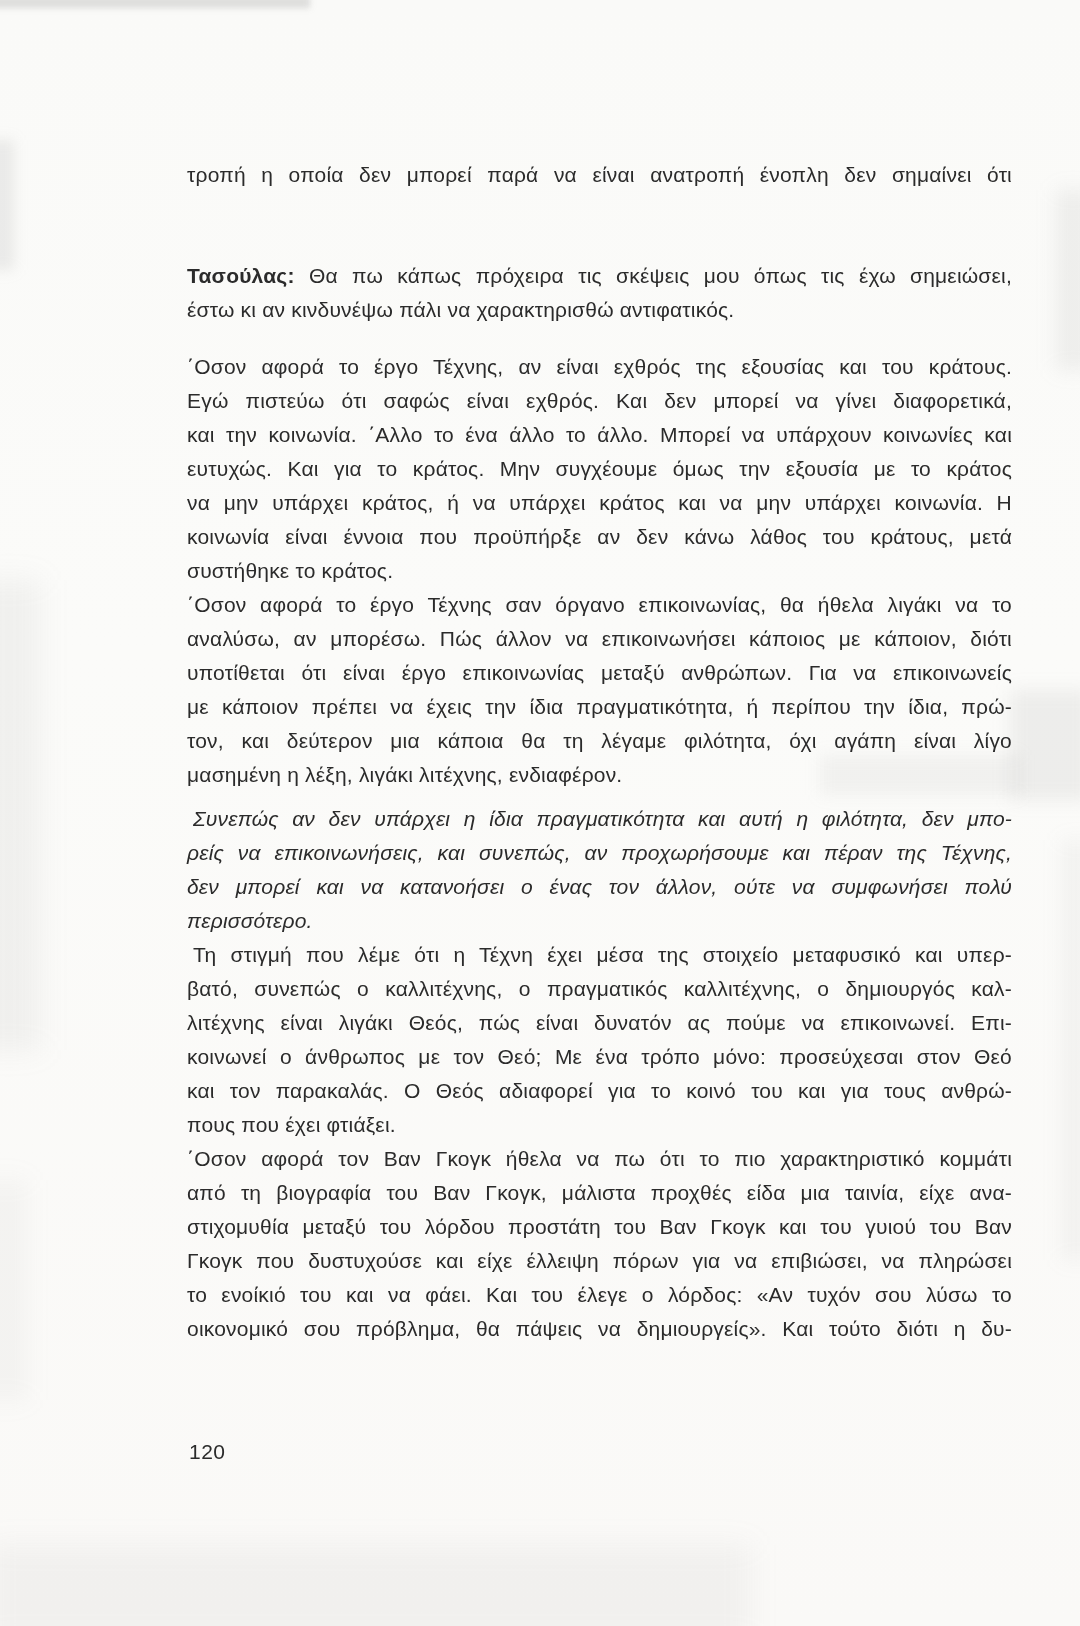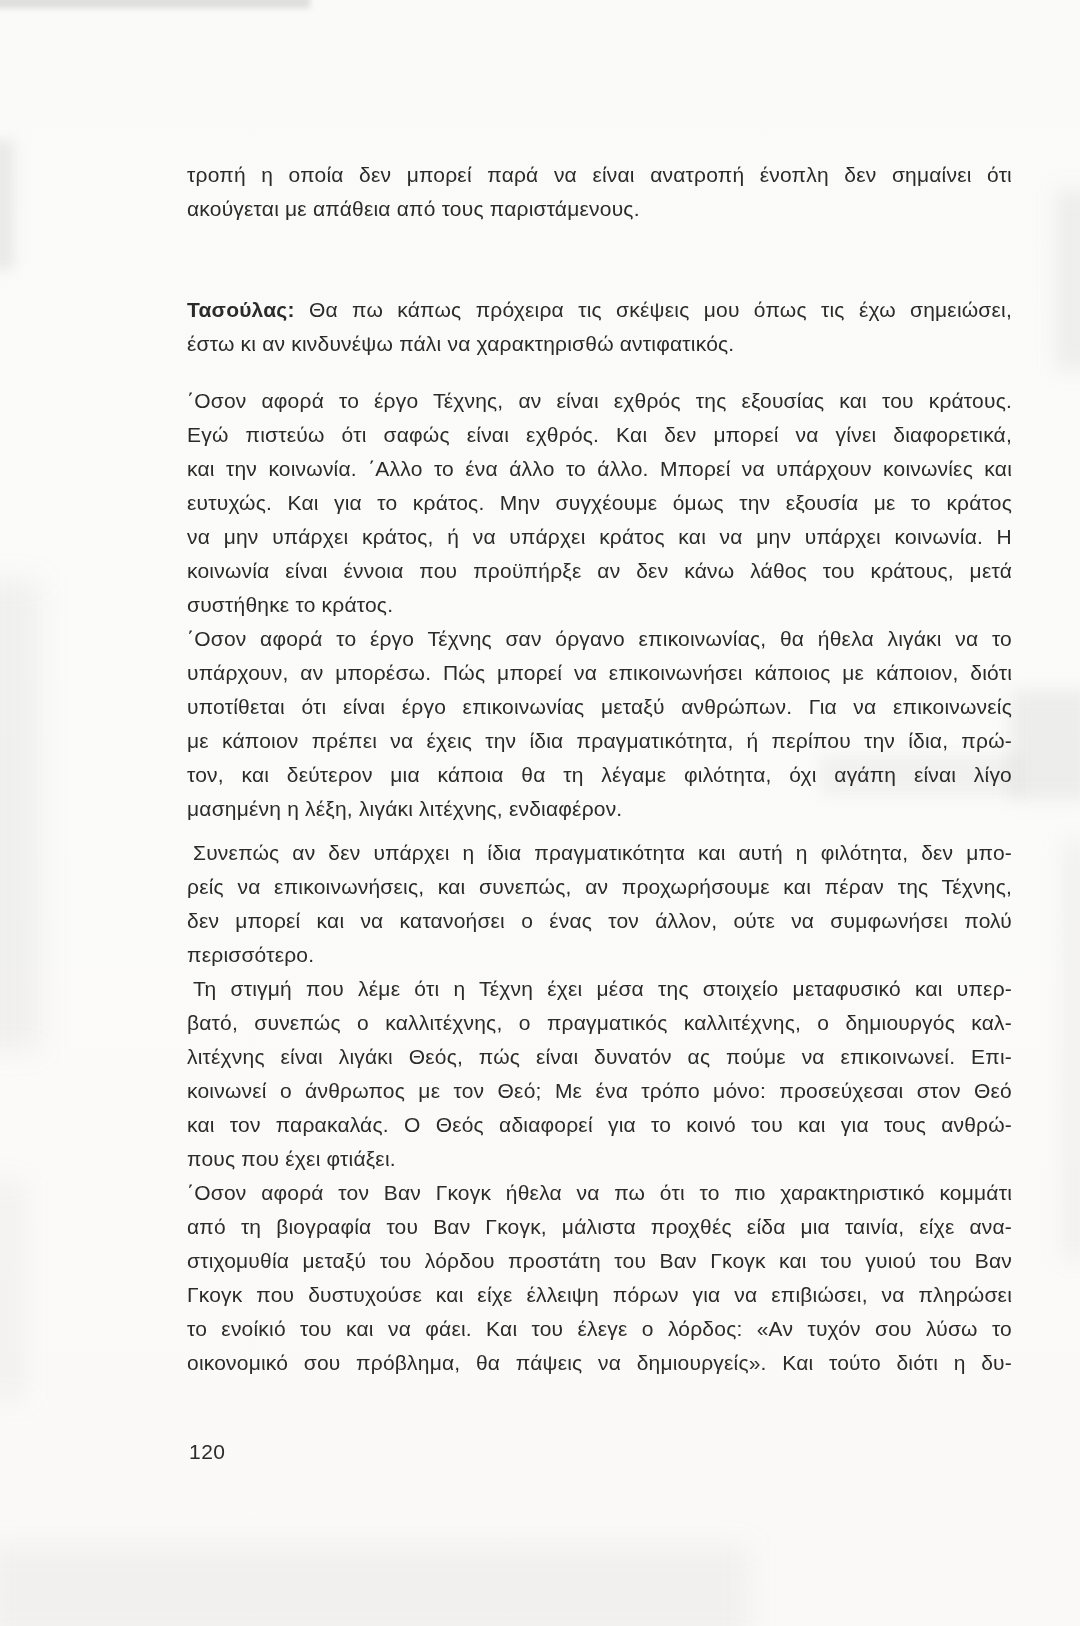--- a/index.html
+++ b/index.html
@@ -41,21 +41,21 @@
     left: 187px;
     width: 825px;
     top: 158px;
     font-size: 21px;
     line-height: 34px;
     letter-spacing: 0.2px;
   }
   .par { margin: 0; }
   .par-tasoulas     { margin-top: 67px; }
   .par-art-state    { margin-top: 23px;  }
-  .par-consequently { margin-top: 10px; }
+  .par-consequently { margin-top: 10px; font-style: italic; }
   .par-van-gogh     { }
 
   .line {
     text-align: justify;
     text-align-last: justify;
     white-space: normal;
   }
   .line.short {
     text-align-last: left;
   }
@@ -86,41 +86,40 @@
   <div class="artifact a-right-upper"></div>
   <div class="artifact a-right-mid"></div>
   <div class="artifact a-right-band"></div>
   <div class="artifact a-bottom-band"></div>
   <div class="artifact a-midtext-smudge"></div>
 
   <div class="text-column">
 
     <div class="par par-continuation">
       <div class="line">τροπή η οποία δεν μπορεί παρά να είναι ανατροπή ένοπλη δεν σημαίνει ότι</div>
-      <div class="line short">ακούγεται με απάθεια από τους παριστάμενους.</div>
     </div>
 
     <div class="par par-tasoulas">
       <div class="line"><span class="speaker">Τασούλας:</span><span> Θα πω κάπως πρόχειρα τις σκέψεις μου όπως τις έχω σημειώσει,</span></div>
       <div class="line short">έστω κι αν κινδυνέψω πάλι να χαρακτηρισθώ αντιφατικός.</div>
     </div>
 
     <div class="par par-art-state">
       <div class="line">΄Οσον αφορά το έργο Τέχνης, αν είναι εχθρός της εξουσίας και του κράτους.</div>
       <div class="line">Εγώ πιστεύω ότι σαφώς είναι εχθρός. Και δεν μπορεί να γίνει διαφορετικά,</div>
       <div class="line">και την κοινωνία. ΄Αλλο το ένα άλλο το άλλο. Μπορεί να υπάρχουν κοινωνίες και</div>
       <div class="line">ευτυχώς. Και για το κράτος. Μην συγχέουμε όμως την εξουσία με το κράτος</div>
       <div class="line">να μην υπάρχει κράτος, ή να υπάρχει κράτος και να μην υπάρχει κοινωνία. Η</div>
       <div class="line">κοινωνία είναι έννοια που προϋπήρξε αν δεν κάνω λάθος του κράτους, μετά</div>
       <div class="line short">συστήθηκε το κράτος.</div>
     </div>
 
     <div class="par par-art-communication">
       <div class="line">΄Οσον αφορά το έργο Τέχνης σαν όργανο επικοινωνίας, θα ήθελα λιγάκι να το</div>
-      <div class="line">υπάρχουν, αν μπορέσω. Πώς μπορεί να επικοινωνήσει κάποιος με κάποιον, διότι</div>
+      <div class="line">αναλύσω, αν μπορέσω. Πώς άλλον να επικοινωνήσει κάποιος με κάποιον, διότι</div>
       <div class="line">υποτίθεται ότι είναι έργο επικοινωνίας μεταξύ ανθρώπων. Για να επικοινωνείς</div>
       <div class="line">με κάποιον πρέπει να έχεις την ίδια πραγματικότητα, ή περίπου την ίδια, πρώ-</div>
       <div class="line">τον, και δεύτερον μια κάποια θα τη λέγαμε φιλότητα, όχι αγάπη είναι λίγο</div>
       <div class="line short">μασημένη η λέξη, λιγάκι λιτέχνης, ενδιαφέρον.</div>
     </div>
 
     <div class="par par-consequently">
       <div class="line indent">Συνεπώς αν δεν υπάρχει η ίδια πραγματικότητα και αυτή η φιλότητα, δεν μπο-</div>
       <div class="line">ρείς να επικοινωνήσεις, και συνεπώς, αν προχωρήσουμε και πέραν της Τέχνης,</div>
       <div class="line">δεν μπορεί και να κατανοήσει ο ένας τον άλλον, ούτε να συμφωνήσει πολύ</div>

